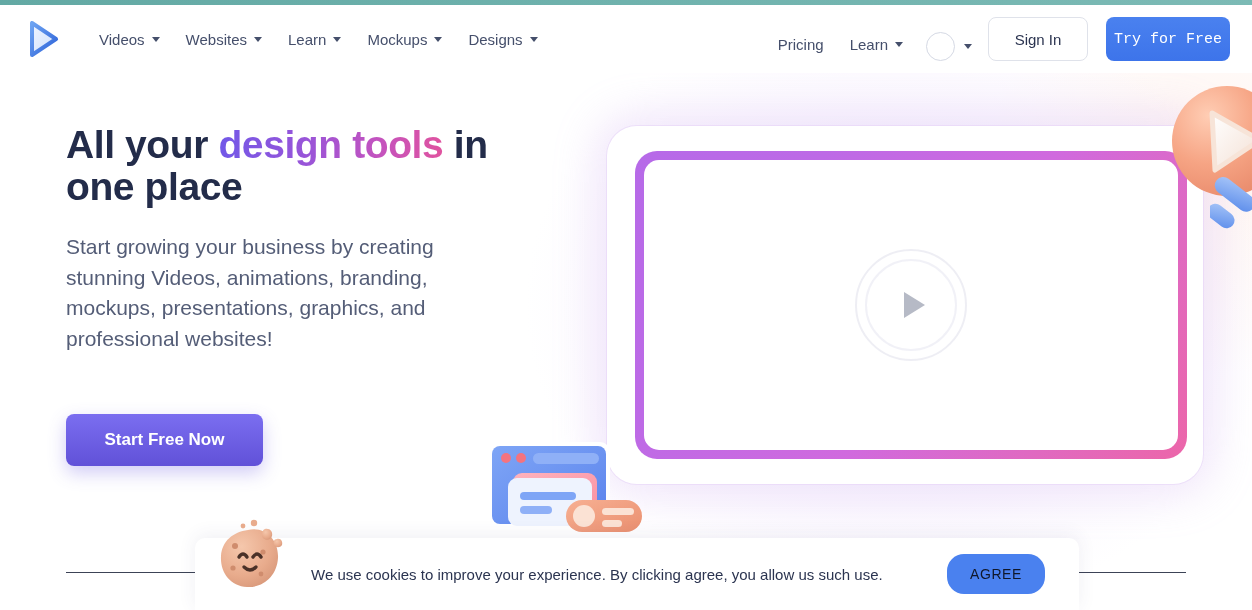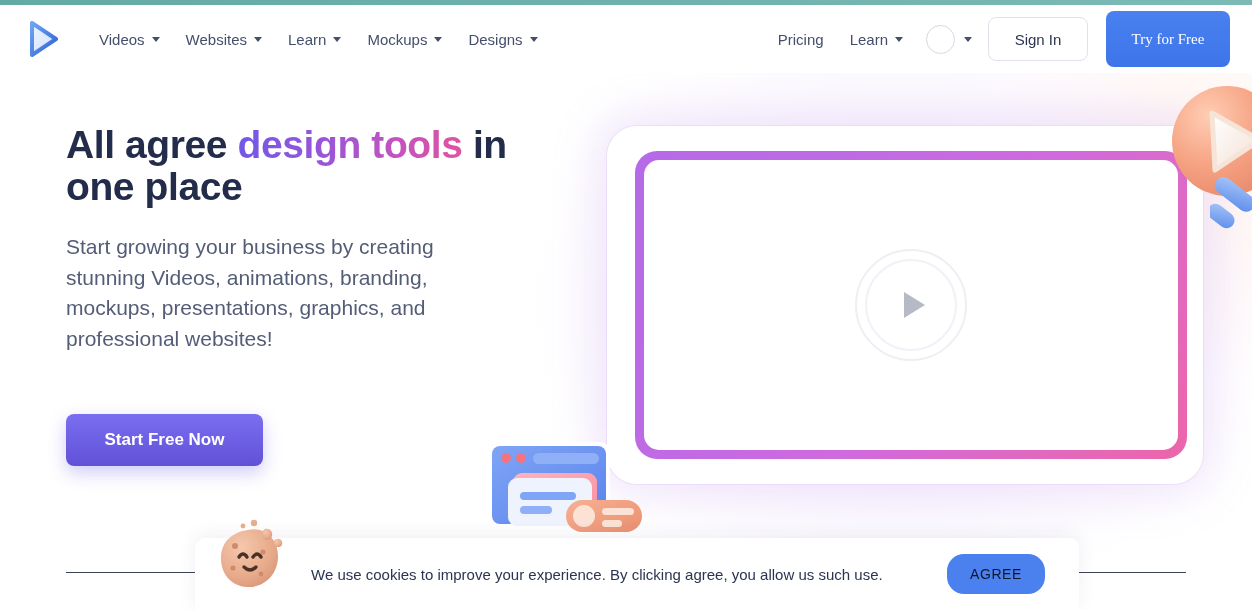--- a/index.html
+++ b/index.html
@@ -77,21 +77,21 @@
     width: 0; height: 0;
     border-left: 4.5px solid transparent;
     border-right: 4.5px solid transparent;
     border-top: 5.5px solid #454f6b;
     display: inline-block;
   }
 
   .nav-right {
     margin-left: auto;
     display: flex;
-    align-items: center;
+    align-items: flex-end;
     gap: 0px;
     padding-right: 22px;
   }
 
   .nav-link {
     font-size: 15px;
     color: #454f6b;
     padding: 8px 13px;
     cursor: pointer;
     white-space: nowrap;
@@ -120,27 +120,27 @@
     background: #fff;
     font-size: 15px;
     color: #2b3450;
     font-family: "Liberation Sans", sans-serif;
     cursor: pointer;
     display: flex; align-items: center; justify-content: center;
   }
 
   .btn-try {
     margin-left: 18px;
-    width: 124px; height: 56px;
+    width: 124px; height: 44px;
     border: none;
     border-radius: 8px;
     background: linear-gradient(180deg, #4a81ef 0%, #3d74ea 100%);
     color: #ffffff;
     font-size: 15px;
-    font-family: Liberation Serif, serif;
+    font-family: Liberation Mono, monospace;
     cursor: pointer;
     display: flex; align-items: center; justify-content: center;
     white-space: nowrap;
   }
 
   
   .hero-left {
     position: absolute;
     left: 66px;
     top: 124px;
@@ -385,21 +385,21 @@
       <i class="caret"></i>
     </div>
 
     <button class="btn-signin">Sign In</button>
     <button class="btn-try">Try for Free</button>
   </div>
 </header>
 
 <section class="hero-left">
   <h1 class="hero-title">
-    <span>All agree </span><span class="grad-text">design tools</span><span> in one place</span>
+    <span>All your </span><span class="grad-text">design tools</span><span> in one place</span>
   </h1>
   <p class="hero-sub">Start growing your business by creating stunning Videos, animations, branding, mockups, presentations, graphics, and professional websites!</p>
   <button class="btn-start">Start Free Now</button>
 </section>
 
 <section class="video-wrap">
   <div class="video-card-outer"></div>
   <div class="video-frame">
     <div class="video-screen">
       <div class="play-ring-outer"></div>

